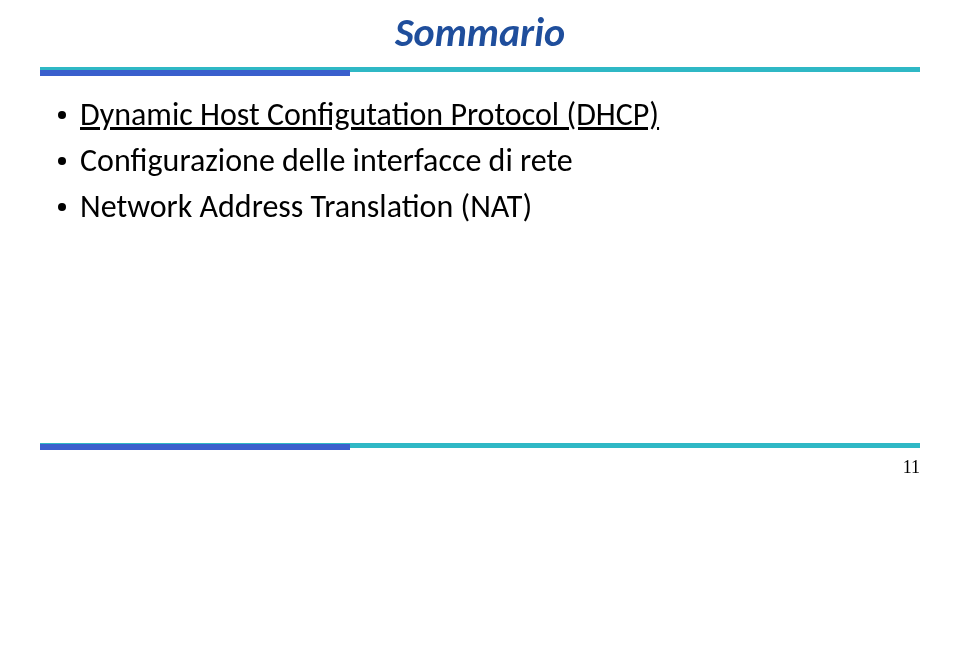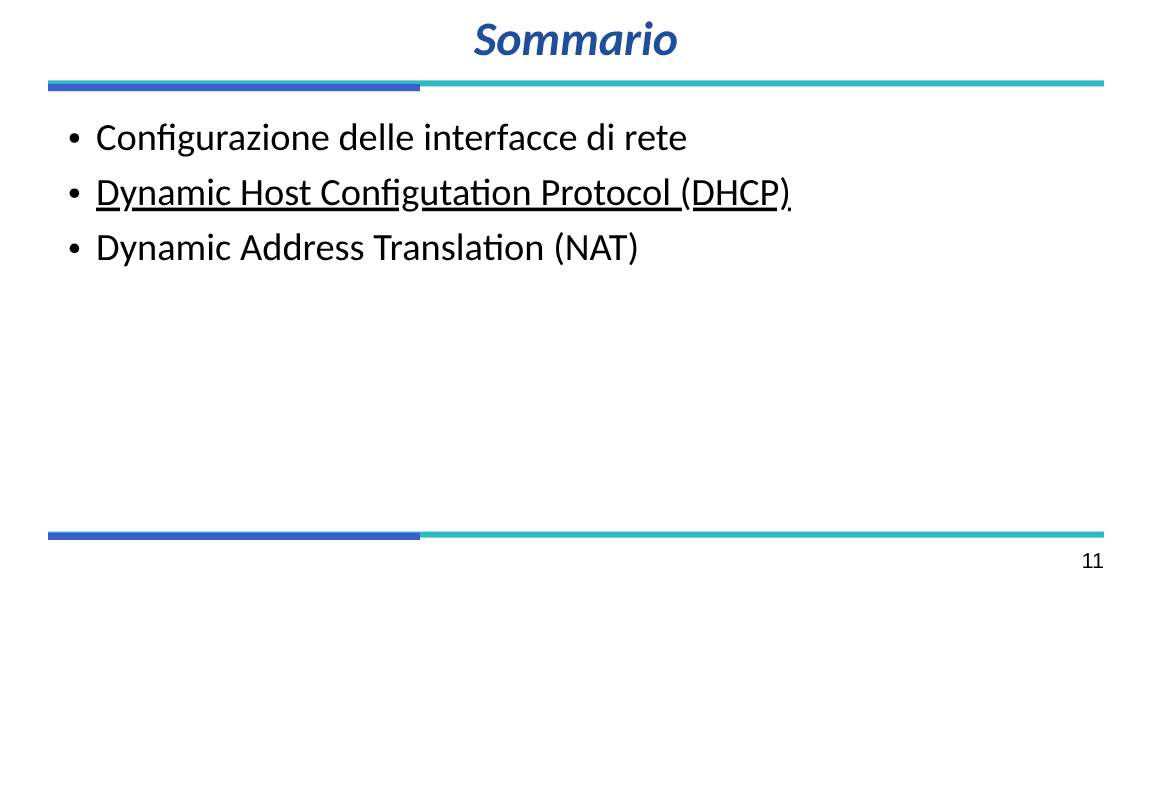--- a/index.html
+++ b/index.html
@@ -85,45 +85,45 @@
     flex-shrink: 0;
   }
   .underline {
     text-decoration: underline;
   }
   .page-num {
     position: absolute;
     bottom: 12px;
     right: 40px;
     font-size: 18px;
-    font-family: Liberation Sans, sans-serif;
+    font-family: Liberation Serif, serif;
   }
 </style>
 </head>
 <body>
 
 <div class="slide">
 
   <div class="title">Sommario</div>
 
   <div class="rule-top"></div>
   <div class="rule-top-overlay"></div>
 
   <div class="content">
     <div class="bullet-row">
       <span class="bullet-dot"></span>
+      <span class="underline">Dynamic Host Configutation Protocol (DHCP)</span>
+    </div>
+    <div class="bullet-row">
+      <span class="bullet-dot"></span>
       <span>Configurazione delle interfacce di rete</span>
     </div>
     <div class="bullet-row">
       <span class="bullet-dot"></span>
-      <span class="underline">Dynamic Host Configutation Protocol (DHCP)</span>
-    </div>
-    <div class="bullet-row">
-      <span class="bullet-dot"></span>
-      <span>Dynamic Address Translation (NAT)</span>
+      <span>Network Address Translation (NAT)</span>
     </div>
   </div>
 
   <div class="rule-bottom"></div>
   <div class="rule-bottom-overlay"></div>
 
   <div class="page-num">11</div>
 
 </div>
 

